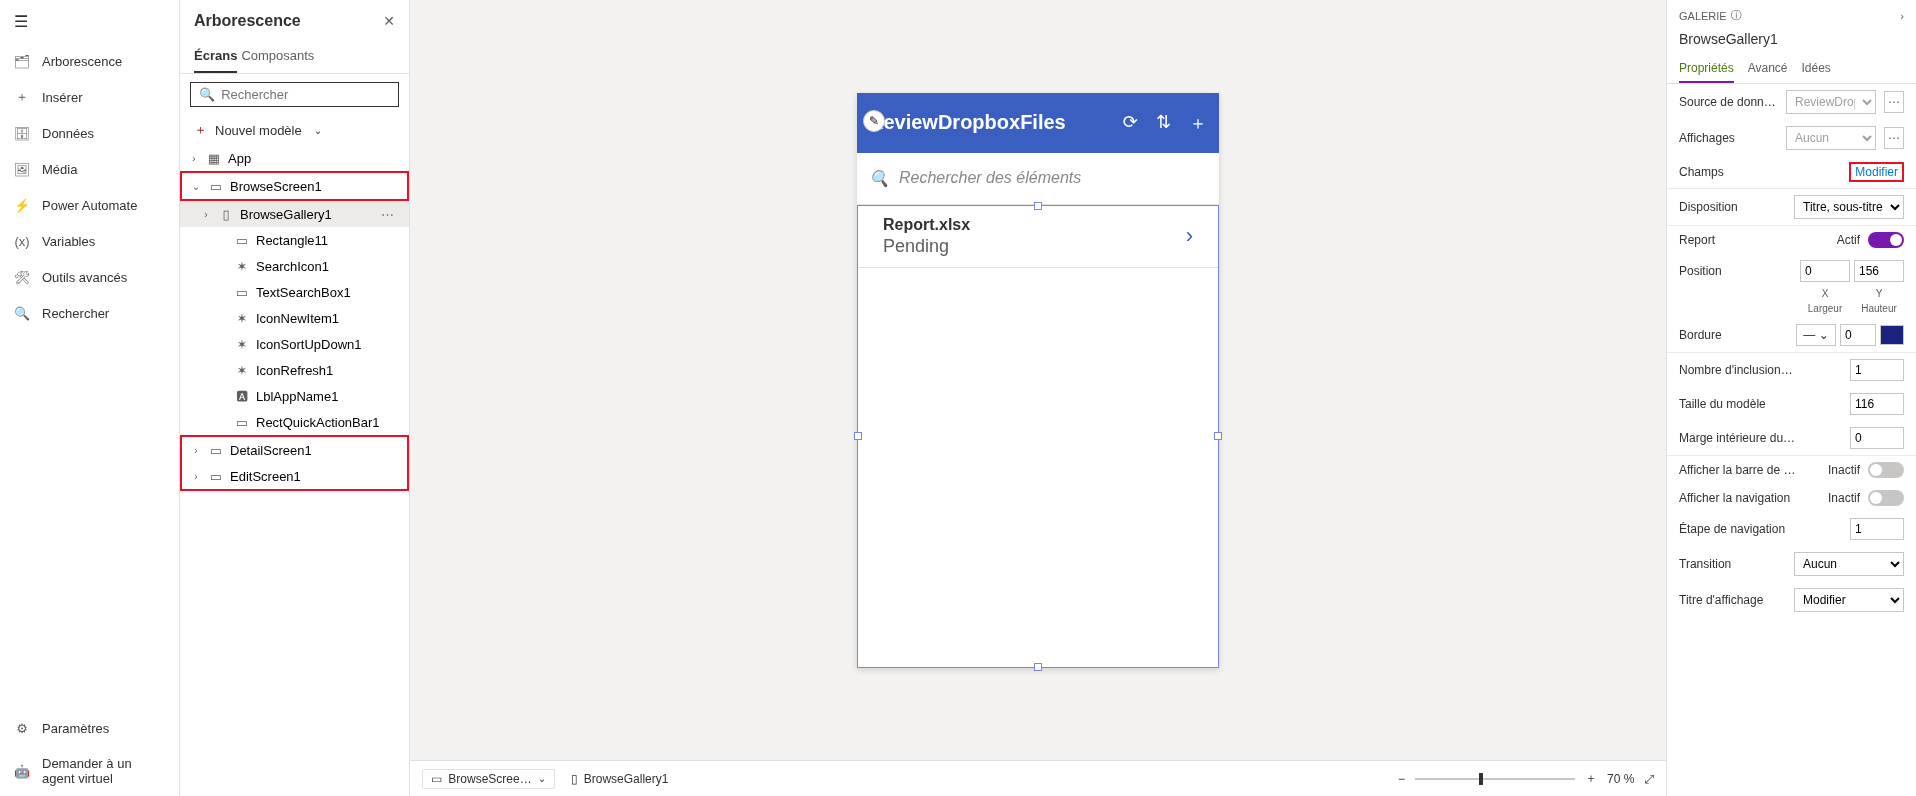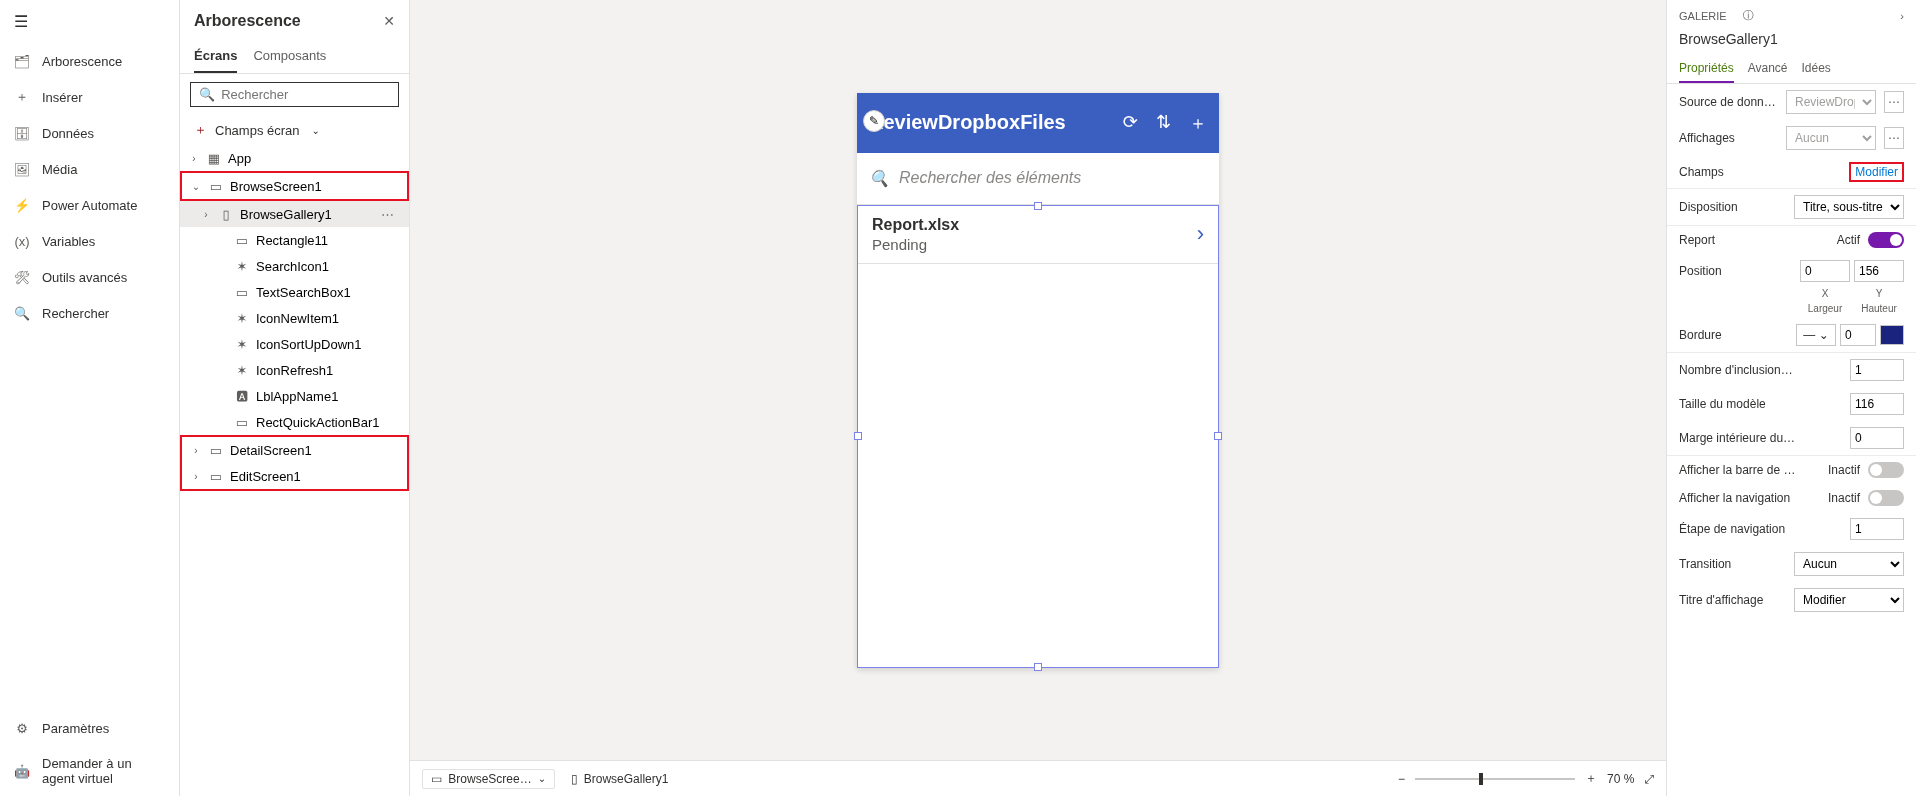--- a/index.html
+++ b/index.html
@@ -10,21 +10,21 @@
 .leftnav .ham { padding: 12px 14px; cursor: pointer; font-size: 16px; color: #323130; }
 .leftnav .item { display: flex; align-items: center; gap: 12px; padding: 10px 14px; font-size: 13px; color: #323130; cursor: pointer; }
 .leftnav .icon { width: 16px; height: 16px; display: inline-flex; align-items: center; justify-content: center; color: #605e5c; }
 .leftnav .spacer { flex: 1; }
 
 
 .treepanel { width: 230px; background: #fff; border-right: 1px solid #e1e1e1; display: flex; flex-direction: column; }
 .treepanel .hdr { display: flex; align-items: center; justify-content: space-between; padding: 12px 14px 6px 14px; }
 .treepanel .hdr .title { font-size: 16px; font-weight: 600; color: #323130; }
 .treepanel .hdr .close { font-size: 14px; cursor: pointer; color: #605e5c; }
-.treepanel .tabs { display: flex; gap: 16px; padding: 4px 14px 0 14px; border-bottom: 1px solid #e1e1e1; font-size: 13px; }
+.treepanel .tabs { display: flex; gap: 4px; padding: 4px 14px 0 14px; border-bottom: 1px solid #e1e1e1; font-size: 13px; }
 .treepanel .tabs .tab { padding: 8px 0; cursor: pointer; color: #605e5c; border-bottom: 2px solid transparent; }
 .treepanel .tabs .tab.active { color: #323130; font-weight: 600; border-bottom-color: #323130; }
 .treepanel .searchwrap { padding: 8px 10px; }
 .treepanel .search { display: flex; align-items: center; gap: 6px; border: 1px solid #323130; padding: 4px 8px; font-size: 13px; }
 .treepanel .search input { border: none; outline: none; flex: 1; font-size: 13px; }
 .treepanel .newscreen { display: flex; align-items: center; gap: 8px; padding: 6px 14px; font-size: 13px; color: #323130; cursor: pointer; }
 .treepanel .treelist { flex: 1; overflow: auto; font-size: 13px; }
 .treepanel .node { display: flex; align-items: center; gap: 6px; padding: 4px 8px; cursor: pointer; position: relative; height: 26px; }
 .treepanel .node .ex { width: 12px; font-size: 10px; color: #605e5c; text-align: center; }
 .treepanel .node .icn { width: 16px; height: 14px; display: inline-flex; align-items: center; justify-content: center; color: #605e5c; }
@@ -37,23 +37,23 @@
 
 
 .canvaswrap { flex: 1; position: relative; background: #f3f2f1; display: flex; flex-direction: column; }
 .canvas { flex: 1; display: flex; align-items: center; justify-content: center; position: relative; }
 .phone { width: 362px; height: 575px; background: #fff; box-shadow: 0 2px 6px rgba(0,0,0,0.15); display:flex; flex-direction:column; position: relative; }
 .phone .topbar { background: #3b5fc0; height: 60px; display: flex; align-items: center; justify-content: space-between; padding: 0 12px; color: #fff; }
 .phone .topbar .title { font-size: 20px; font-weight: 600; }
 .phone .topbar .icons { display: flex; gap: 18px; font-size: 18px; }
 .phone .searchbar { height: 52px; display: flex; align-items: center; gap: 10px; padding: 0 12px; border-bottom: 1px solid #e1e1e1; color: #8a8886; font-size: 16px; font-style: italic; }
 .phone .gallerywrap { flex:1; border: 1px solid #7b83eb; position: relative;}
-.phone .gitem { border-bottom: 1px solid #e1e1e1; padding: 10px 14px; display: flex; align-items: center; justify-content: space-between; }
+.phone .gitem { border-bottom: 1px solid #e1e1e1; padding: 10px 25px; display: flex; align-items: center; justify-content: space-between; }
 .phone .gitem .txts .t { font-size: 16px; font-weight: 600; color: #323130;}
-.phone .gitem .txts .s { font-size: 15px; color: #605e5c; margin-top:2px;}
+.phone .gitem .txts .s { font-size: 18px; color: #605e5c; margin-top:2px;}
 .phone .gitem .chev { font-size: 22px; color: #3b5fc0; }
 .phone .selhandle { position:absolute; width:8px; height:8px; background:#fff; border:1px solid #7b83eb; }
 .phone .sh-top-mid{top:-4px; left:50%; transform:translateX(-50%);}
 .phone .sh-left-mid{left:-4px; top:50%; transform:translateY(-50%);}
 .phone .sh-right-mid{right:-4px; top:50%; transform:translateY(-50%);}
 .phone .sh-bot-mid{bottom:-4px; left:50%; transform:translateX(-50%);}
 .canvas .editcircle { position:absolute; width:22px;height:22px;border-radius:50%;background:#fff;border:1px solid #ccc; display:flex;align-items:center;justify-content:center; font-size:12px;}
 
 .statusbar { height: 36px; border-top: 1px solid #e1e1e1; background:#fff; display: flex; align-items: center; padding: 0 12px; gap: 16px; font-size: 12px; color: #323130; }
 .statusbar .bc { display: flex; align-items: center; gap: 6px; padding: 2px 8px; border: 1px solid #e1e1e1; border-radius: 2px; }
@@ -151,21 +151,21 @@
     <div class="tab">Composants</div>
   </div>
   <div class="searchwrap">
     <div class="search">
       <span>🔍</span>
       <input type="text" placeholder="Rechercher" style="">
     </div>
   </div>
   <div class="newscreen">
     <span style="color:#a4262c;">＋</span>
-    <span>Champs écran</span>
+    <span>Nouvel modèle</span>
     <span style="font-size:10px;margin-left:4px;">⌄</span>
   </div>
   <div class="treelist">
     <div class="node depth0">
       <span class="ex">›</span>
       <span class="icn">▦</span>
       <span>App</span>
     </div>
     <div class="redbox">
       <div class="node depth0">
@@ -284,21 +284,21 @@
         </div>
       <span>＋</span>
       <span>70  %</span>
       <span>⤢</span>
     </div>
   </div>
 </div>
 
 <div class="props">
   <div class="crumbs">
-    <span style="display:flex;align-items:center;gap:16px;">
+    <span style="display:flex;align-items:center;gap:4px;">
       <span>GALERIE</span>
       <span>ⓘ</span>
     </span>
     <span>›</span>
   </div>
   <div class="selname">BrowseGallery1</div>
   <div class="ptabs">
     <div class="pt active">Propriétés</div>
     <div class="pt">Avancé</div>
     <div class="pt">Idées</div>

